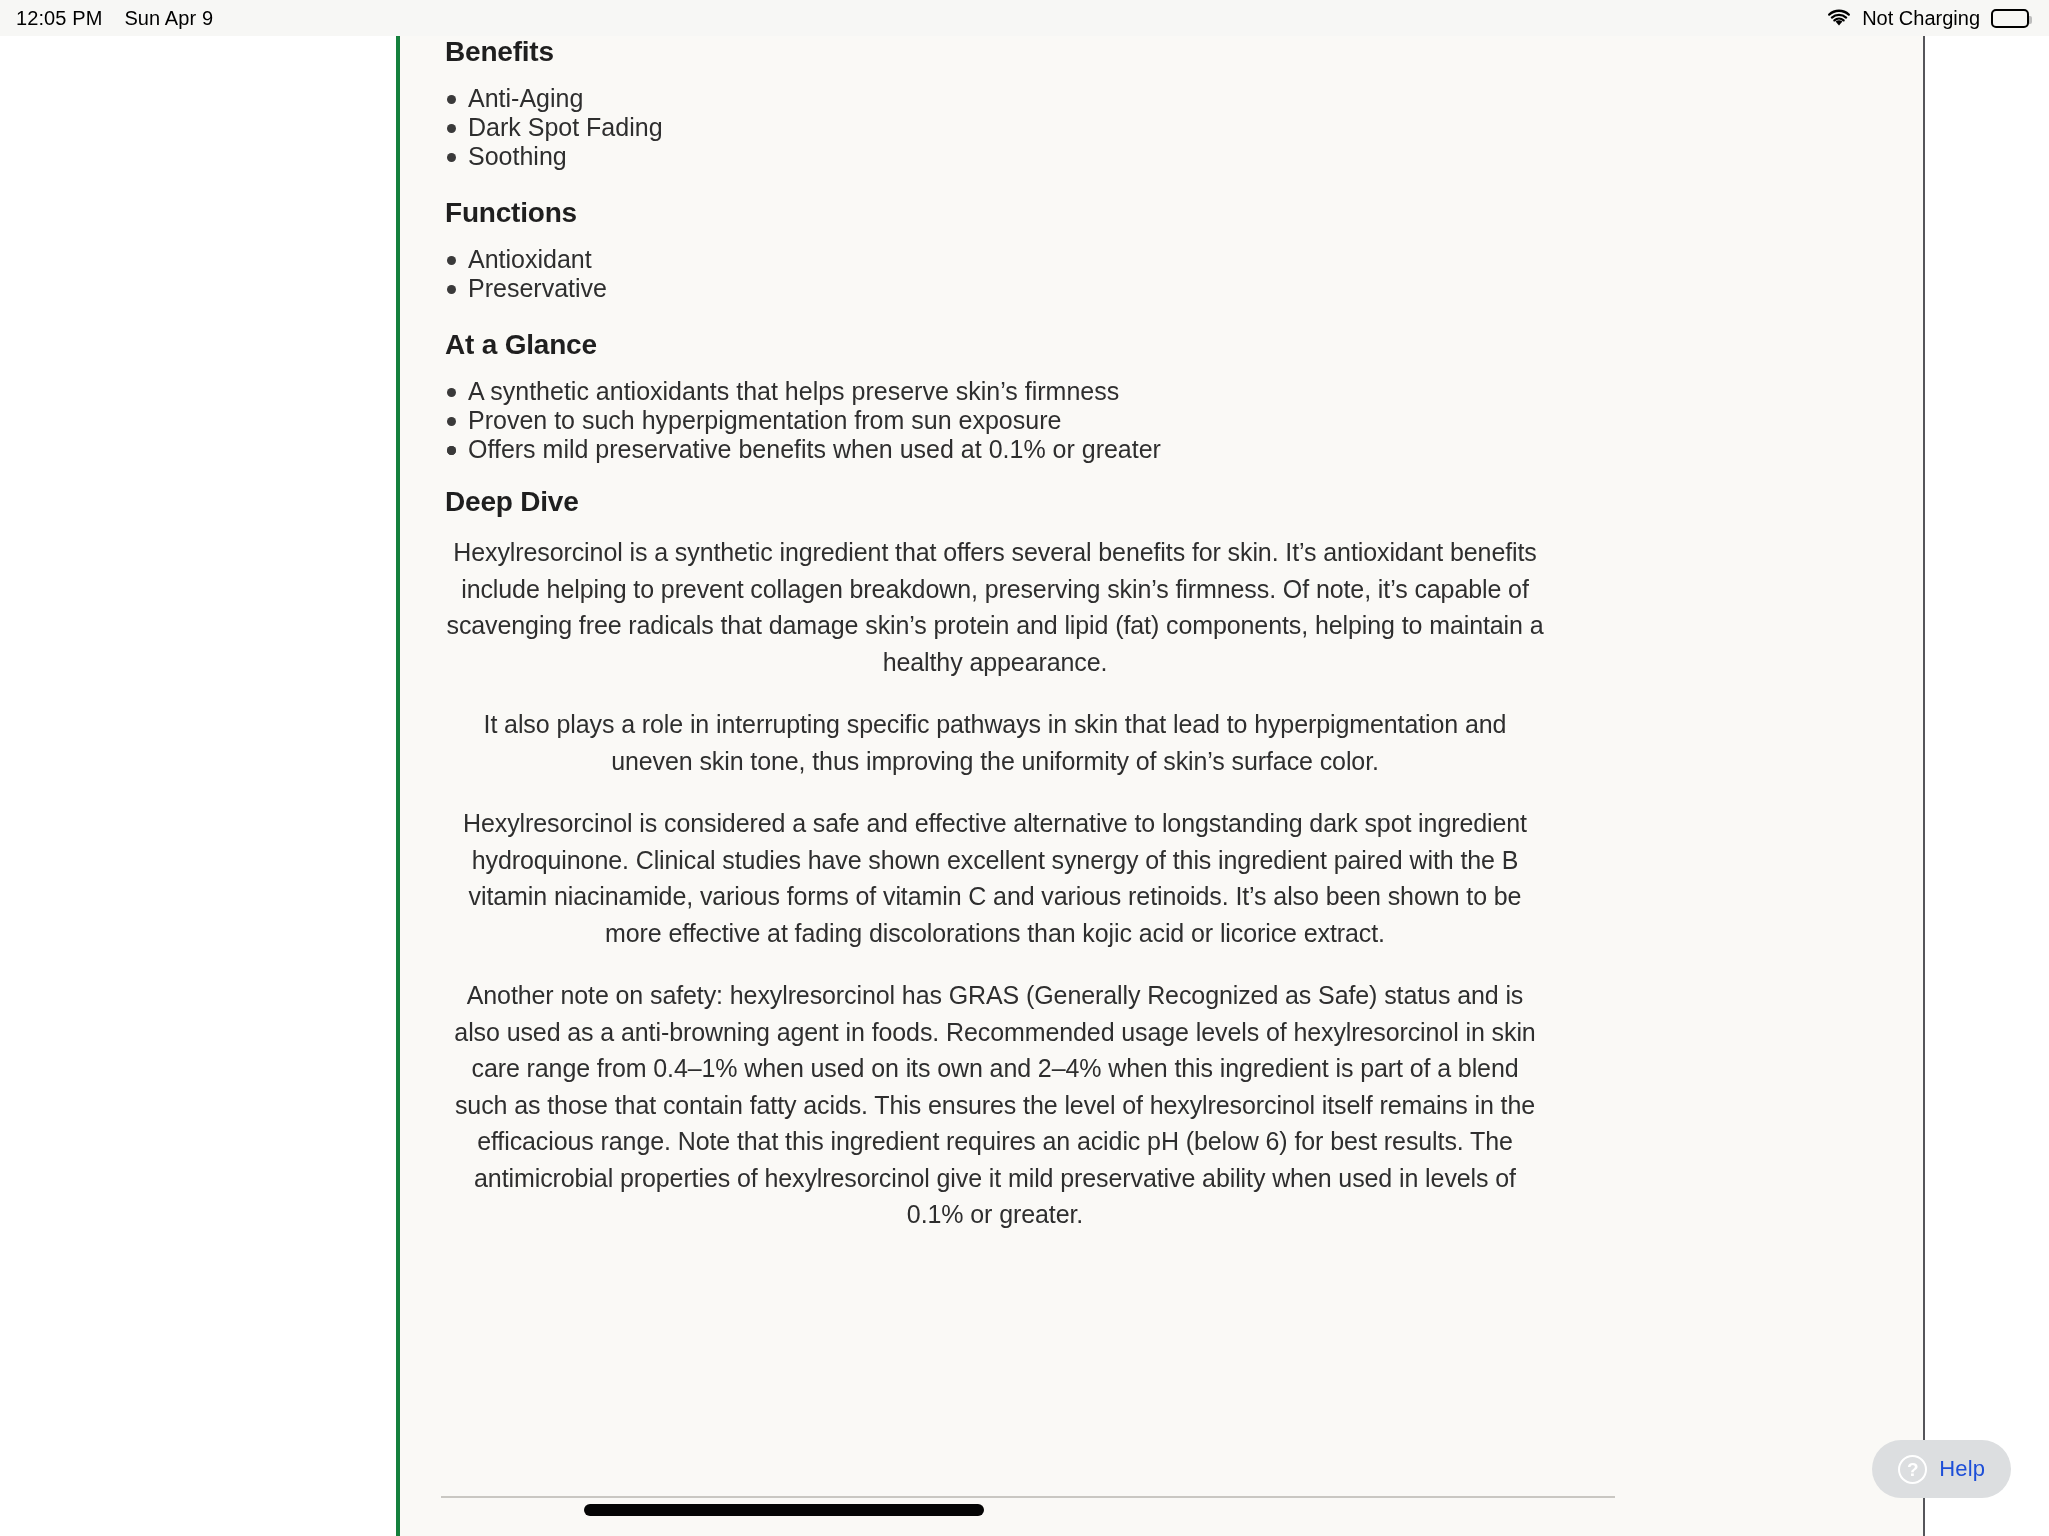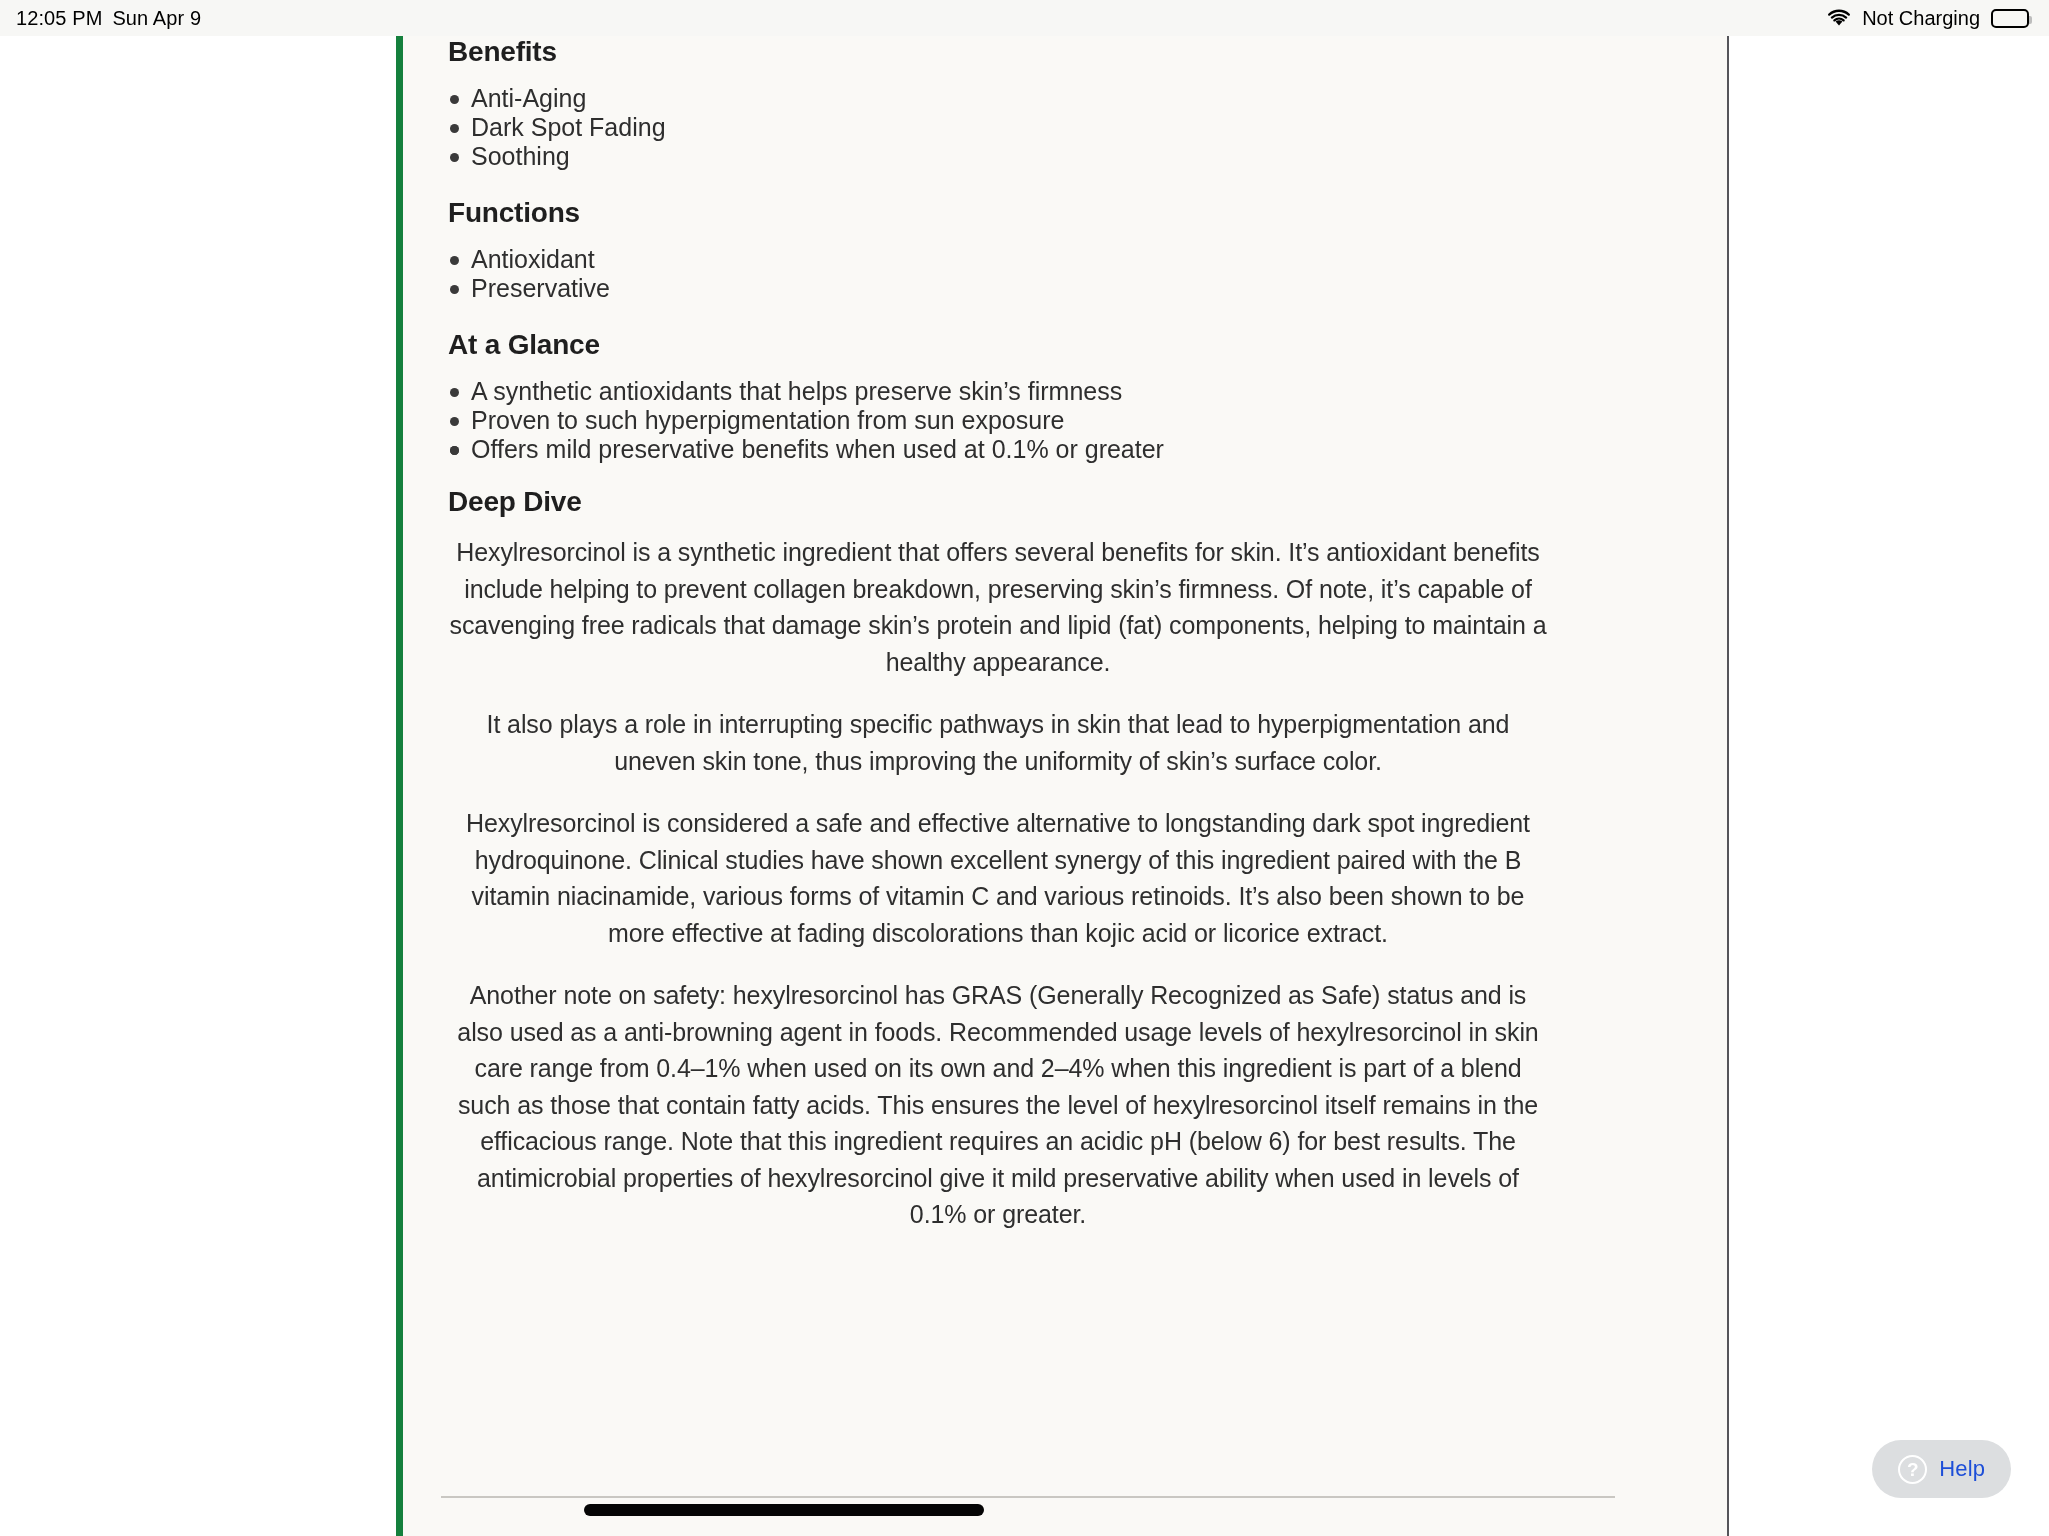--- a/index.html
+++ b/index.html
@@ -12,43 +12,43 @@
 
   
   #status-bar{
     position:absolute; top:0; left:0;
     width:2049px; height:36px;
     background:#f7f7f5;
     display:flex; align-items:center;
     z-index:40;
   }
   #status-left{
-    display:flex; align-items:baseline; gap:10px;
+    display:flex; align-items:baseline; gap:22px;
     margin-left:16px;
     font-size:20px; color:#000;
     letter-spacing:.1px;
   }
   #status-right{
     position:absolute; right:20px; top:0; height:36px;
     display:flex; align-items:center; gap:11px;
     font-size:20px; color:#000;
   }
   .wifi-icon{ display:block; width:24px; height:18px; }
   .battery-icon{ position:relative; width:38px; height:19px;
     border:2px solid #000; border-radius:5px; padding:2px; }
   .battery-icon .fill{ height:100%; width:88%; background:#000; border-radius:2px; }
   .battery-icon .cap{ position:absolute; right:-5px; top:5px; width:3px; height:8px;
     background:#bdbdbd; border-radius:0 2px 2px 0; }
 
   
   #page-frame{
     position:absolute; top:36px; left:396px;
-    width:1333px; height:1500px;
+    width:1529px; height:1500px;
     background:#faf9f6;
-    border-left:7px solid #15803d;
+    border-left:4px solid #15803d;
     border-right:2px solid #55555a;
     overflow:hidden;
   }
   #content{
     position:absolute; left:45px; top:0;
     width:1100px;
   }
 
   
   .section-heading{

